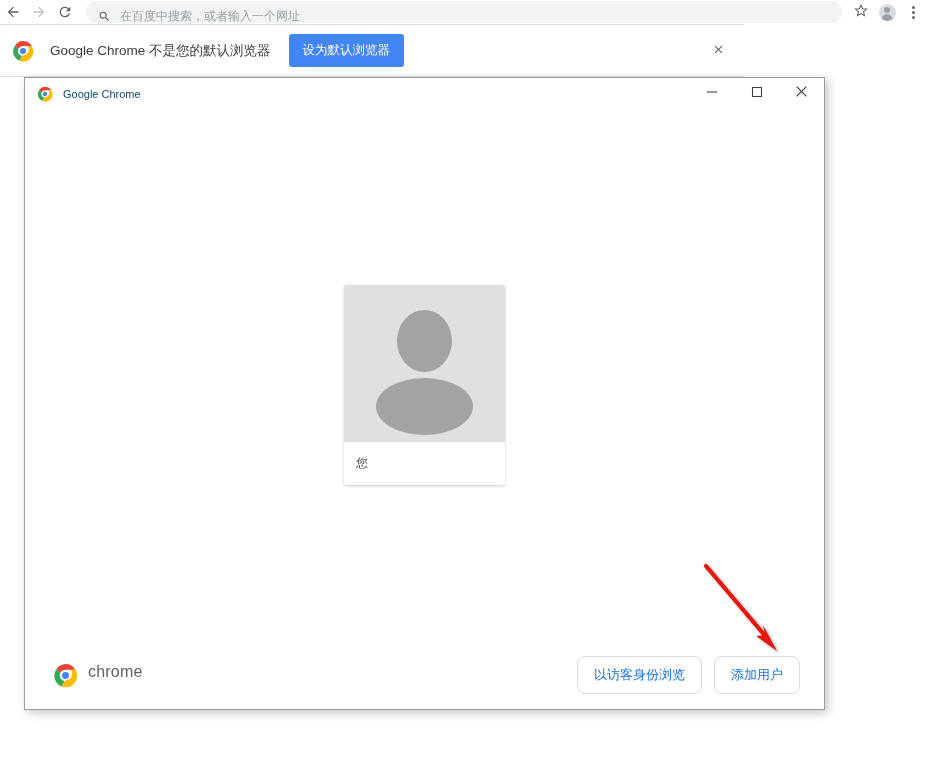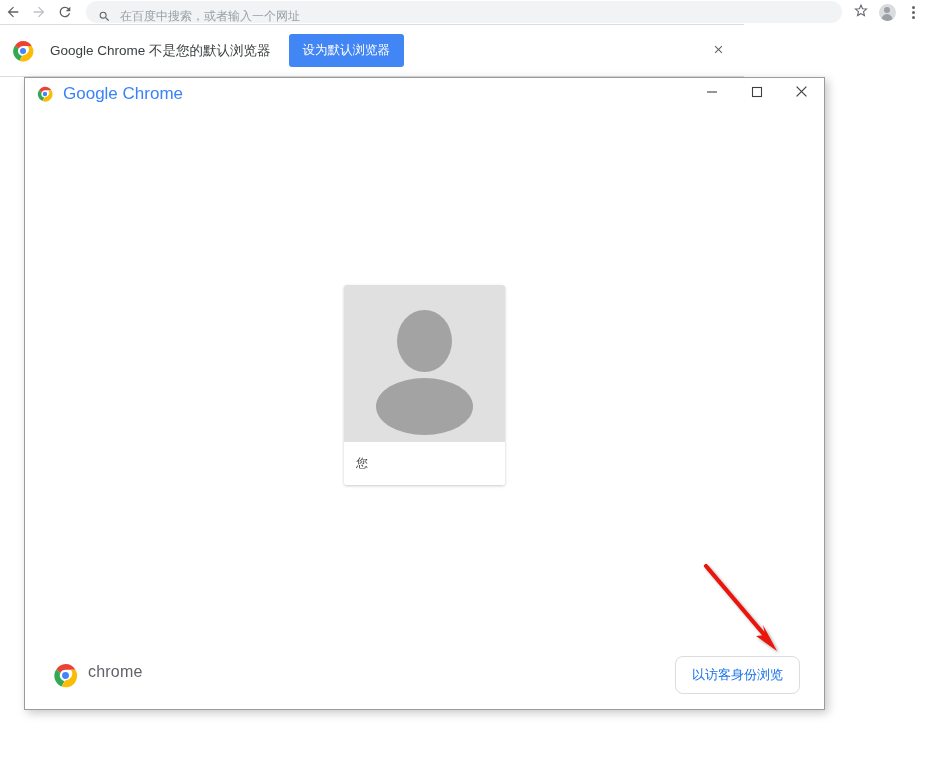--- a/index.html
+++ b/index.html
@@ -173,22 +173,22 @@
     align-items: center;
     padding-left: 12px;
     box-sizing: border-box;
   }
   .win-title-logo {
     width: 16px; height: 16px;
     flex: none;
     margin-right: 10px;
   }
   .win-title-text {
-    font-size: 17px;
-    color: #3b82f6;
+    font-size: 11px;
+    color: #0c4a6e;
     white-space: nowrap;
   }
   .win-controls {
     margin-left: auto;
     display: flex;
     height: 32px;
   }
   .win-ctl {
     width: 45px;
     height: 30px;
@@ -438,20 +438,21 @@
             <path d="M43.05 13A22 22 0 0 1 16.3 45.1L25 31.5a11 11 0 0 0 8.9-18.5z" fill="#fbbc05"></path>
             <circle cx="24" cy="24" r="9.2" fill="#ffffff"></circle>
             <circle cx="24" cy="24" r="6.6" fill="#4285f4"></circle>
           </svg>
         </span>
         <span class="brand-word">chrome</span>
       </div>
 
       <div class="footer-actions">
         <button class="ghost-btn">以访客身份浏览</button>
+        <button class="ghost-btn">添加用户</button>
       </div>
     </div>
 
   </div>
 </div>
 
 <div class="annotation-arrow">
   <svg width="130" height="125" viewBox="0 0 130 125">
     <defs>
       <filter id="arrShadow" x="-40%" y="-40%" width="200%" height="200%">

